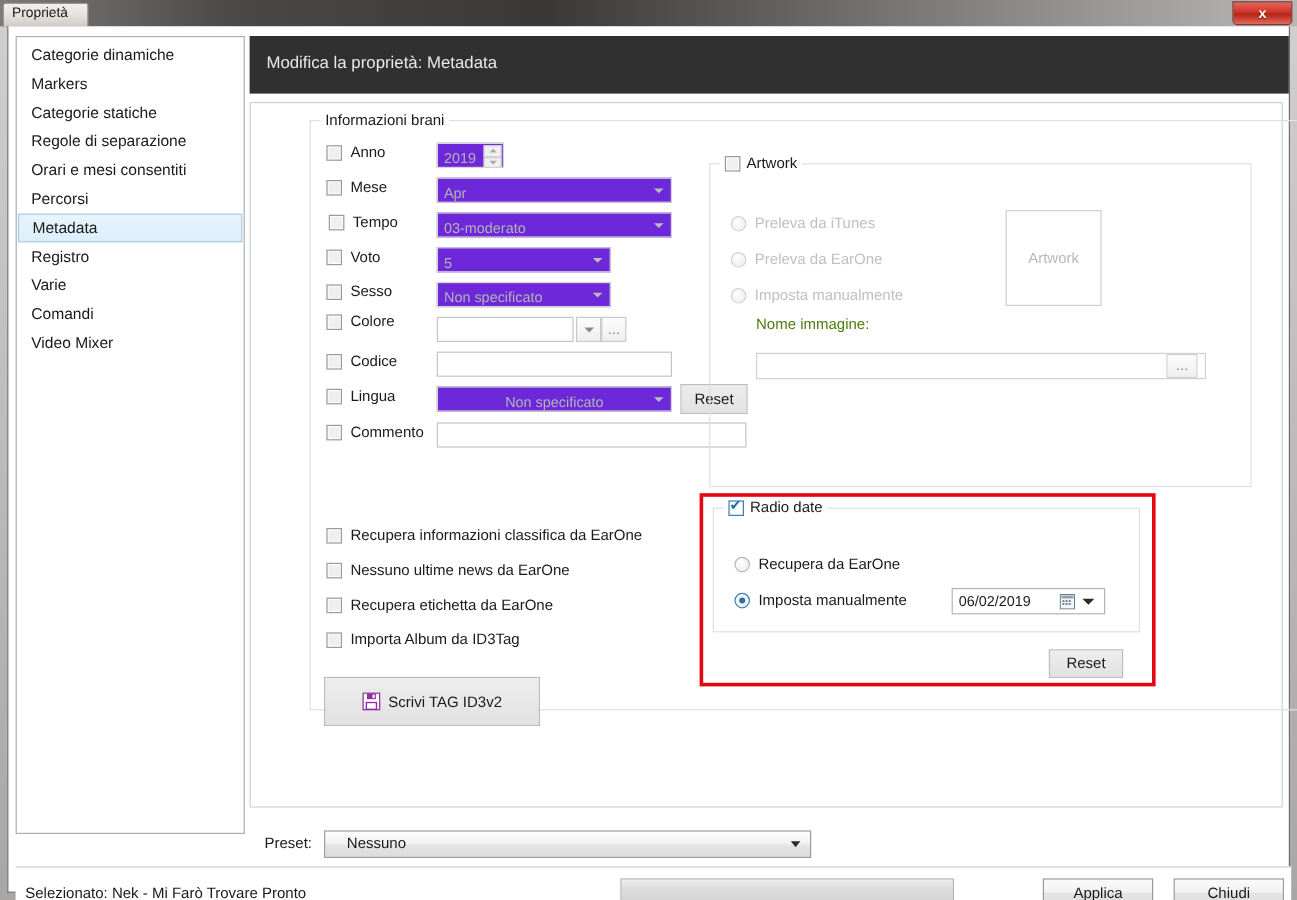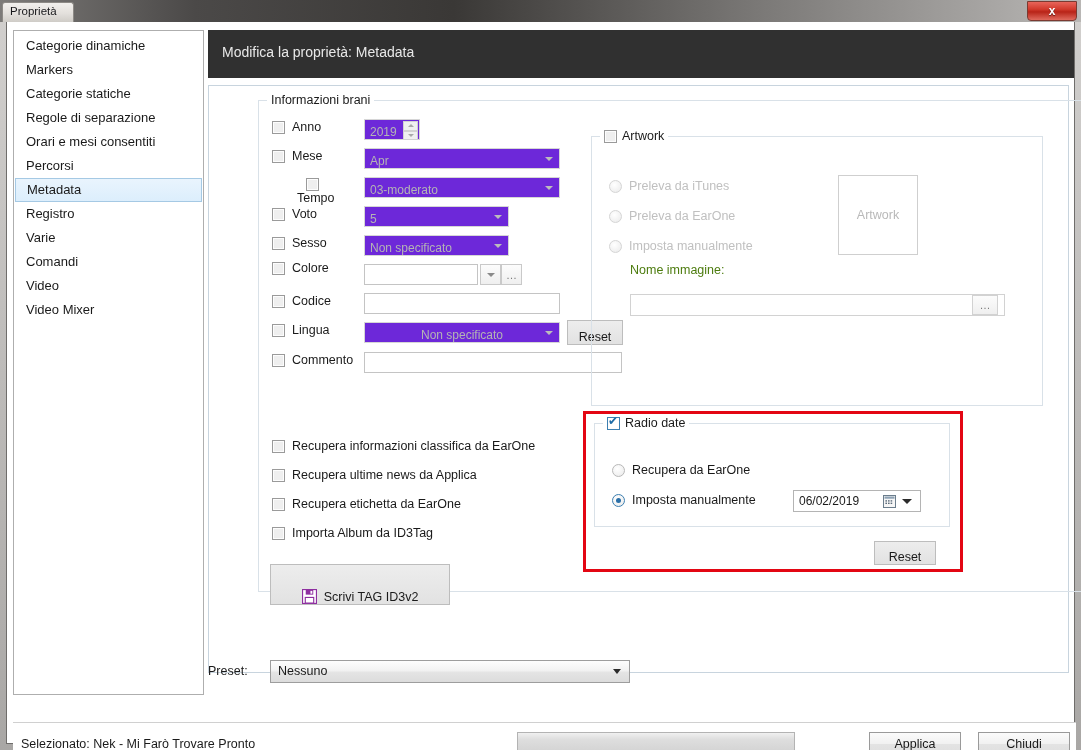--- a/index.html
+++ b/index.html
@@ -170,47 +170,46 @@
   .btn {
     border: 1px solid #9a9a9a;
     background: linear-gradient(to bottom, #fbfbfb 0%, #f1f1f1 48%, #e3e3e3 52%, #dedede 100%);
     font-size: 12.5px; color: #1a1a1a;
     display: flex; align-items: center; justify-content: center;
     cursor: pointer;
   }
   .btn.flat {
     border: 1px solid #bdbdbd;
     background: linear-gradient(to bottom,#ededed,#e2e2e2);
-    align-items: flex-end;
   }
 
   .cb-line { position: absolute; display: flex; align-items: center; font-size: 12.5px; color:#1a1a1a; }
   .cb-line span.t { margin-left: 7px; white-space: nowrap; }
 
   #artwork-thumb {
     position: absolute; border: 1px solid #cfcfcf; background: #ffffff;
     display: flex; align-items: center; justify-content: center;
     font-size: 12.5px; color: #b9b9b9;
   }
 
   
   #radio-highlight {
     position: absolute; border: 3px solid #e30613; background: transparent;
   }
 
   
-  #preset-row { position: absolute; left: 201px; top: 636px; width: 861px; height: 26px;
-    display: flex; align-items: center; }
+  #preset-row { position: absolute; left: 201px; top: 668px; width: 861px; height: 26px;
+    display: flex; align-items: center; text-align: right; }
   #preset-label { font-size: 12.5px; color: #1a1a1a; margin-right: 10px; width: 52px; }
   #preset-combo {
-    width: 360px; height: 23px;
+    width: 406px; height: 23px;
     border: 1px solid #9d9d9d;
     background: linear-gradient(to bottom,#fdfdfd 0%,#f2f2f2 45%,#e4e4e4 55%,#dcdcdc 100%);
     font-size: 12.5px; color: #1a1a1a;
-    display: flex; align-items: center; padding-left: 7px; position: relative;
+    display: flex; align-items: center; padding-left: 18px; position: relative;
   }
   #preset-combo .arrow {
     position: absolute; right: 8px; top: 50%; margin-top: -2px;
     width: 0; height: 0;
     border-left: 4px solid transparent; border-right: 4px solid transparent;
     border-top: 5px solid #2b2b2b;
   }
 
   #statusbar {
     position: absolute; left: 6px; top: 700px; width: 1063px; height: 36px;
@@ -244,21 +243,20 @@
       <div class="side-item">Categorie dinamiche</div>
       <div class="side-item">Markers</div>
       <div class="side-item">Categorie statiche</div>
       <div class="side-item">Regole di separazione</div>
       <div class="side-item">Orari e mesi consentiti</div>
       <div class="side-item">Percorsi</div>
       <div class="side-item selected">Metadata</div>
       <div class="side-item">Registro</div>
       <div class="side-item">Varie</div>
       <div class="side-item">Comandi</div>
-      <div class="side-item">Video</div>
       <div class="side-item">Video Mixer</div>
     </div>
 
     <div id="rightpane">
 
       <div id="header-bar">Modifica la proprietà: Metadata</div>
 
       <div id="content-frame">
 
         <div class="groupbox" style="left:8px; top:14px; width:840px; height:492px;margin-left:41px;">
@@ -282,21 +280,21 @@
 
           <div class="row" style="left:13px; top:48px;">
             <span class="chk"></span>
             <span class="row-label">Mese</span>
           </div>
           <div class="field disabled combo" style="position:absolute; left:105px; top:47px; width:196px;">
             <span>Apr</span>
             <span class="arrow"></span>
           </div>
 
-          <div class="row" style="left:31px; top:77px;flex-direction:column;">
+          <div class="row" style="left:15px; top:77px;">
             <span class="chk"></span>
             <span class="row-label">Tempo</span>
           </div>
           <div class="field disabled combo" style="position:absolute; left:105px; top:76px; width:196px;">
             <span>03-moderato</span>
             <span class="arrow"></span>
           </div>
 
           <div class="row" style="left:13px; top:106px;">
             <span class="chk"></span>
@@ -357,21 +355,21 @@
           <div class="field plain" style="position:absolute; left:105px; top:251px; width:258px;">
             <span></span>
           </div>
 
           <div class="cb-line" style="left:13px; top:338px;">
             <span class="chk"></span>
             <span class="t">Recupera informazioni classifica da EarOne</span>
           </div>
           <div class="cb-line" style="left:13px; top:367px;">
             <span class="chk"></span>
-            <span class="t">Recupera ultime news da Applica</span>
+            <span class="t">Nessuno ultime news da EarOne</span>
           </div>
           <div class="cb-line" style="left:13px; top:396px;">
             <span class="chk"></span>
             <span class="t">Recupera etichetta da EarOne</span>
           </div>
           <div class="cb-line" style="left:13px; top:425px;">
             <span class="chk"></span>
             <span class="t">Importa Album da ID3Tag</span>
           </div>
 

